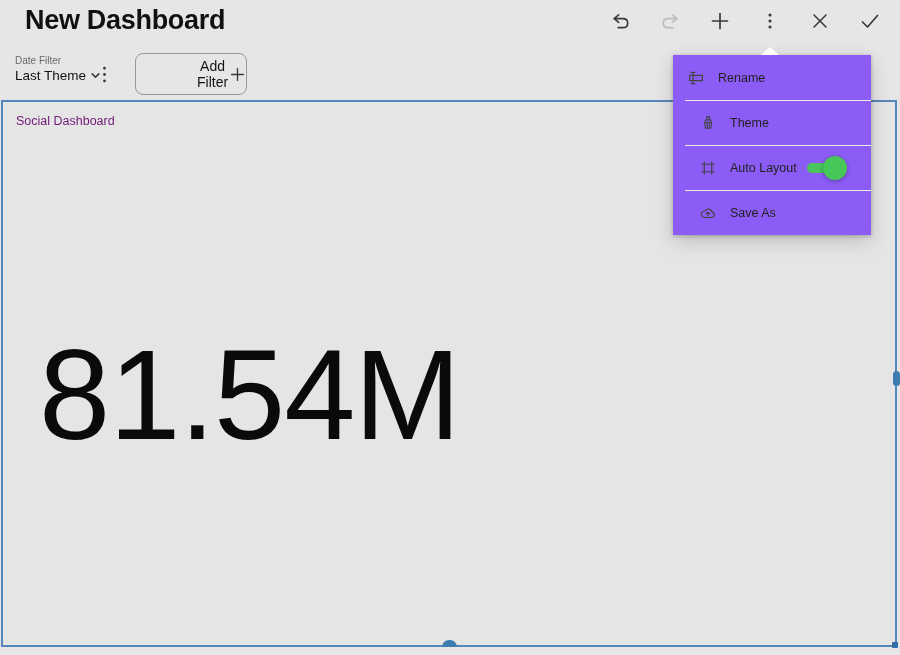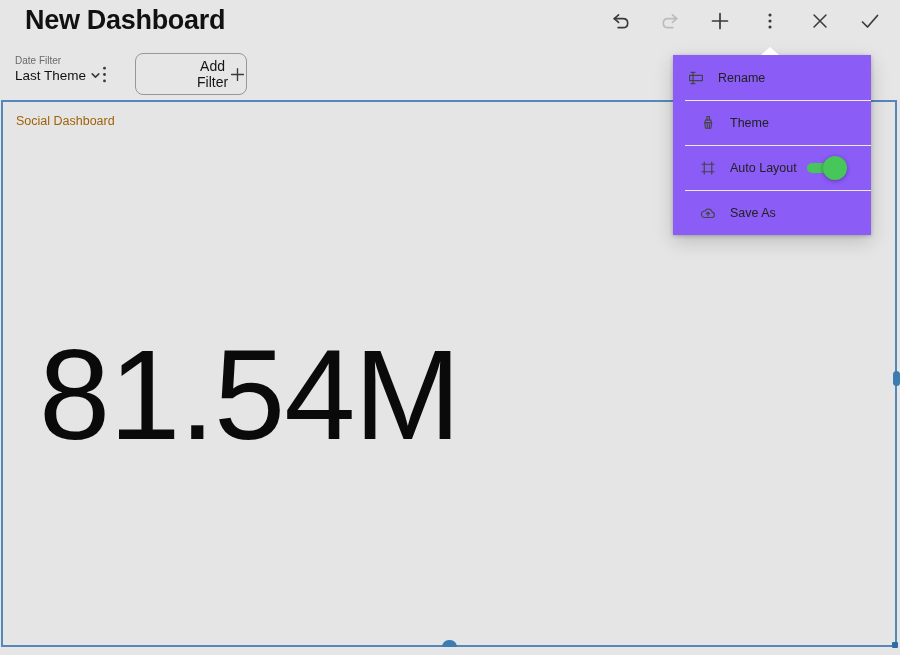--- a/index.html
+++ b/index.html
@@ -34,21 +34,21 @@
     display:flex; align-items:center; justify-content:space-between;
     padding:0 14px 0 16px; cursor:pointer;
   }
   .add-filter-label { font-size:14px; color:#141414;margin-left:45px; }
 
   
   .canvas {
     position:absolute; left:1px; top:100px; width:896px; height:547px;
     border:2px solid #5588ba; background:#e5e5e5;
   }
-  .widget-title { position:absolute; left:13px; top:12px; font-size:12.5px; color:#a16207; }
+  .widget-title { position:absolute; left:13px; top:12px; font-size:12.5px; color:#701a75; }
   .widget-kebab { position:absolute; right:22px; top:9px; width:14px; height:22px; display:flex; align-items:center; justify-content:center; cursor:pointer; background:none; border:none; }
   .metric {
     position:absolute; left:0; right:0; top:226px; 
     font-size:128px; line-height:1.05; font-weight:400; color:#0a0a0a; letter-spacing:-1px;margin-left:36px;
   }
 
   
   .handle { position:absolute; background:#3d7bb1; }
   .handle-right  { left:893px; top:371px; width:7px;  height:15px; border-radius:3.5px; cursor:ew-resize; }
   .handle-bottom { left:442px; top:640px; width:15px; height:7px;  border-radius:7px 7px 0 0; cursor:ns-resize; }

